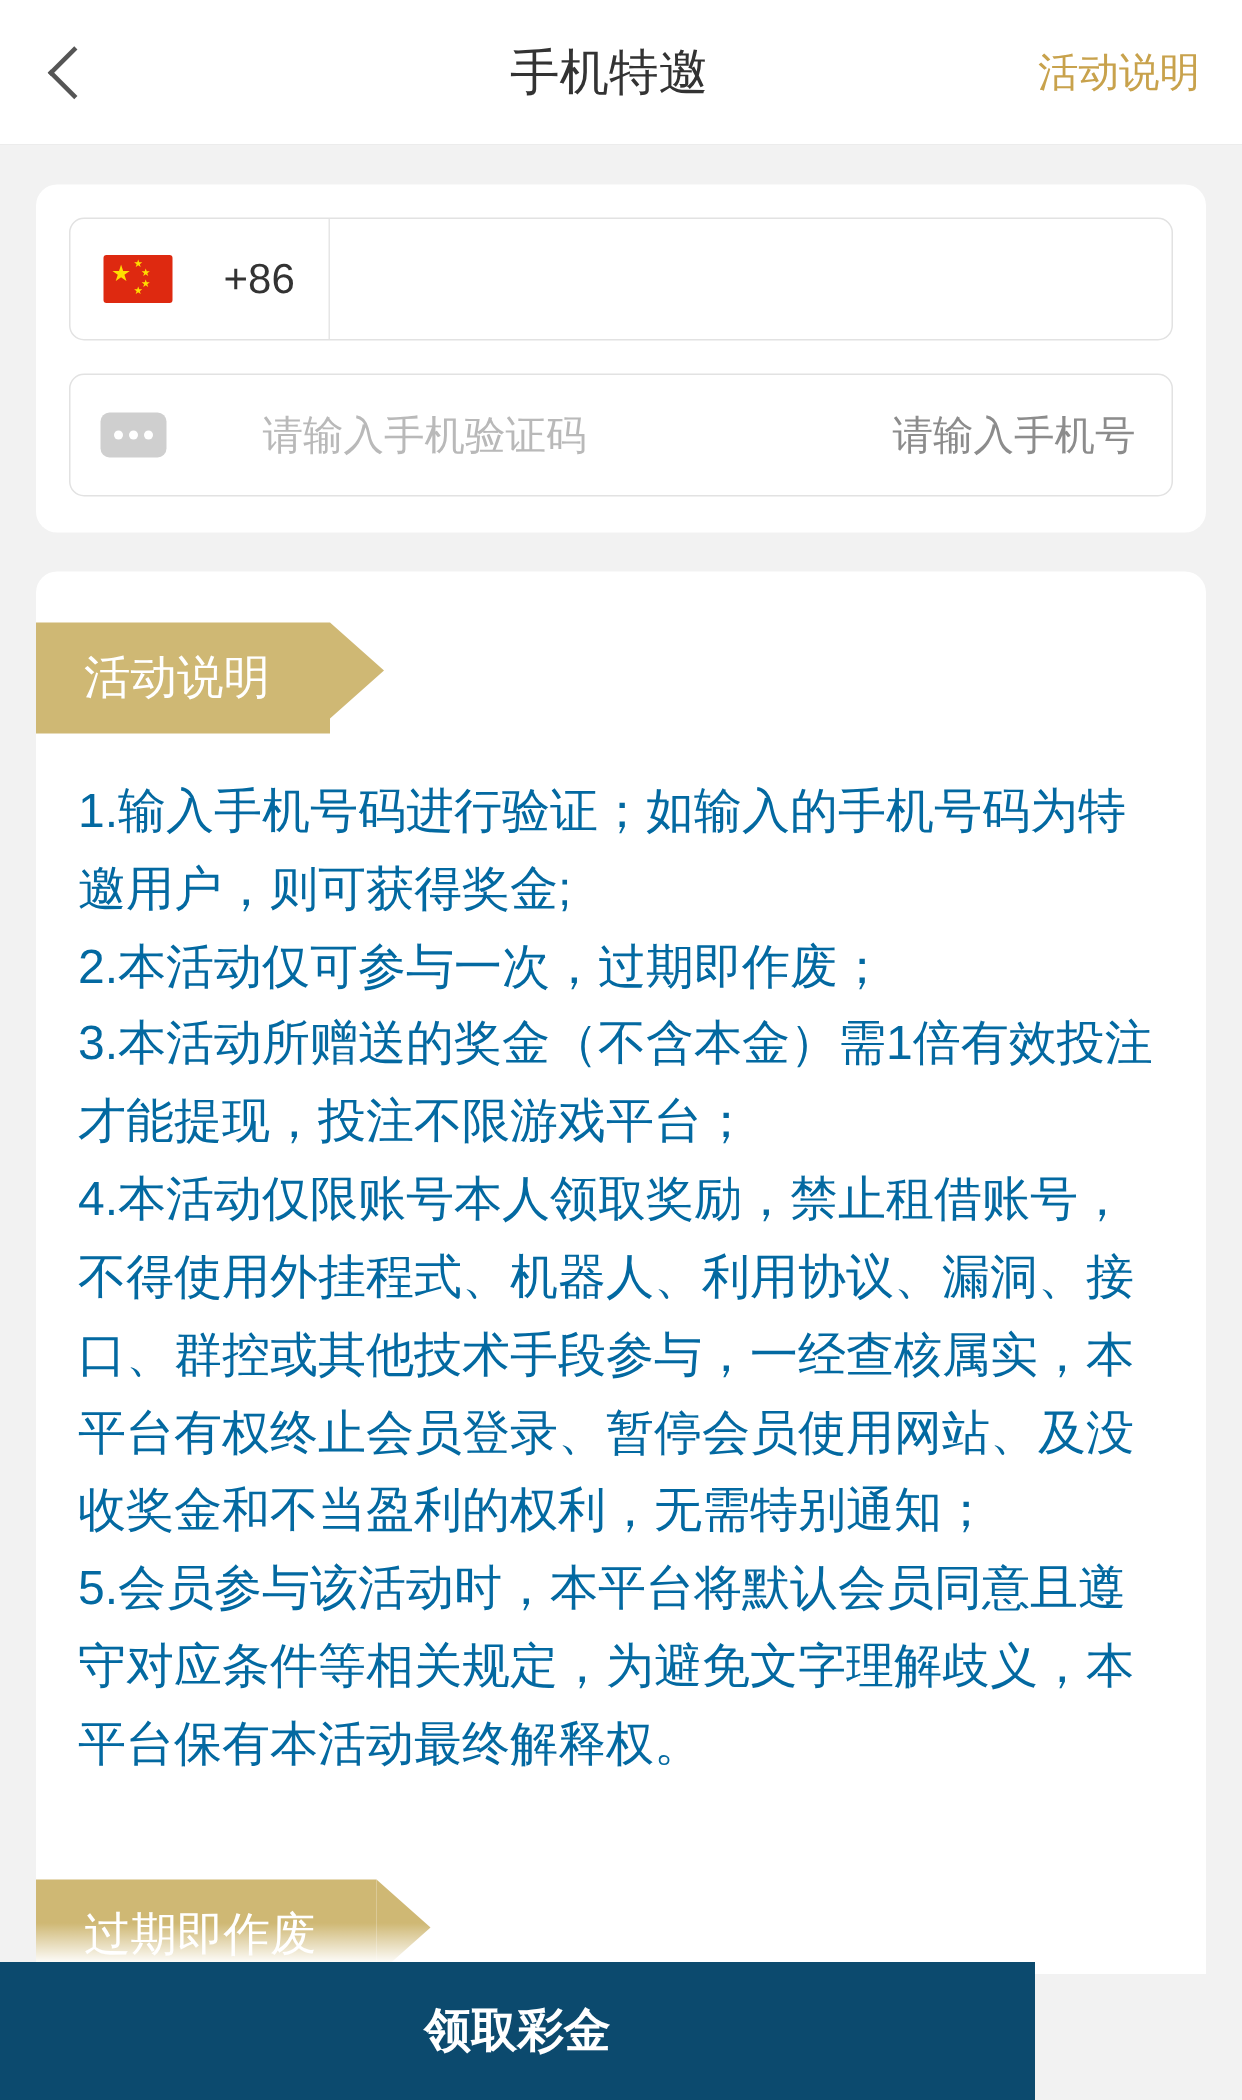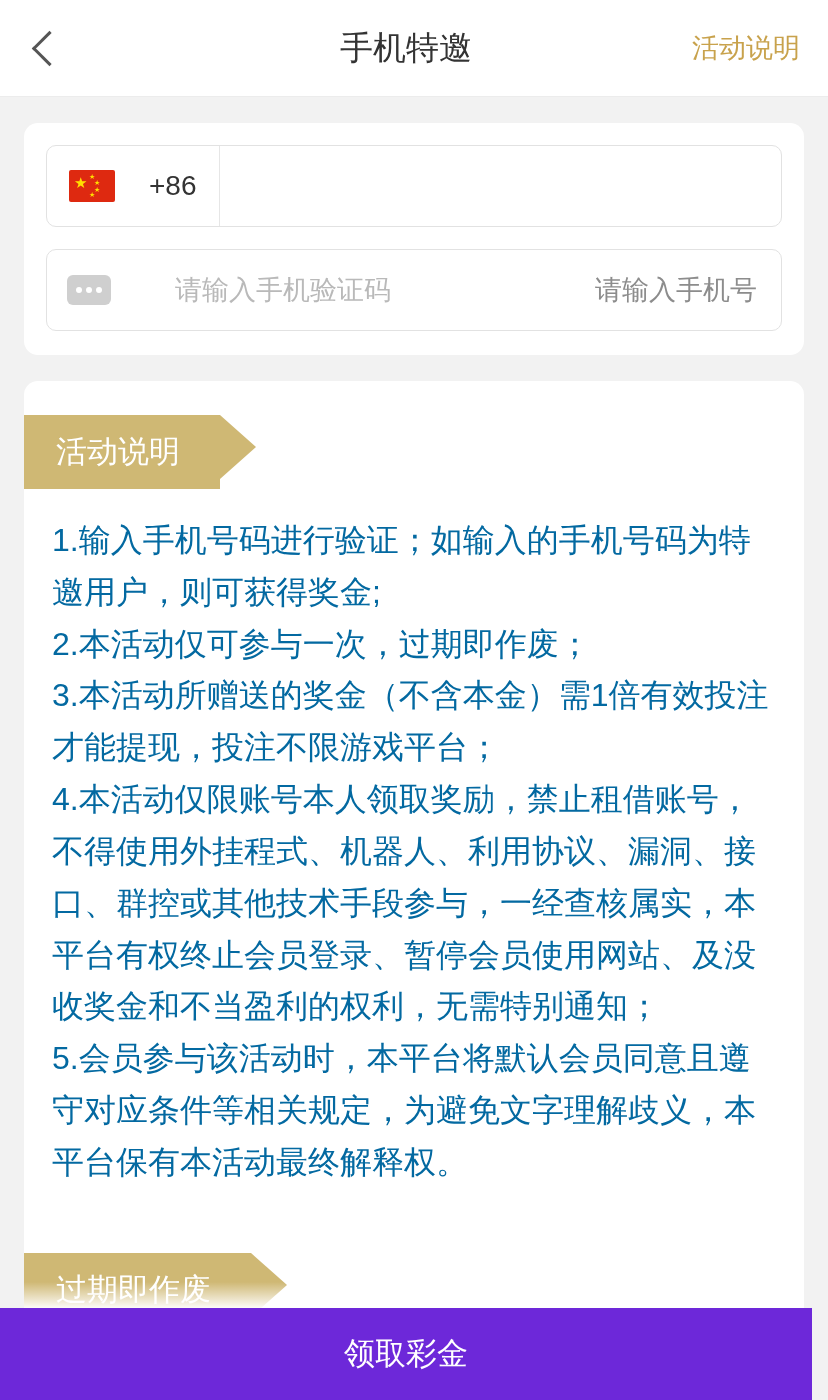--- a/index.html
+++ b/index.html
@@ -211,27 +211,28 @@
     margin-top: 26px;
     white-space: pre-wrap;
   }
   .section-2 { margin-top: 30px; }
 
   
   .bottom-bar {
     position: absolute;
     left: 0;
     bottom: 0;
-    width: 812px;
+    width: 690px;
     height: 92px;
-    background: #6d28d9;
+    background: #0c4a6e;
     display: flex;
     align-items: center;
     justify-content: center;
     cursor: pointer;
+    font-weight: bold;
   }
   .bottom-bar span {
     color: #ffffff;
     font-size: 31px;
   }
   .fade {
     position: absolute;
     left: 24px;
     right: 24px;
     bottom: 92px;

